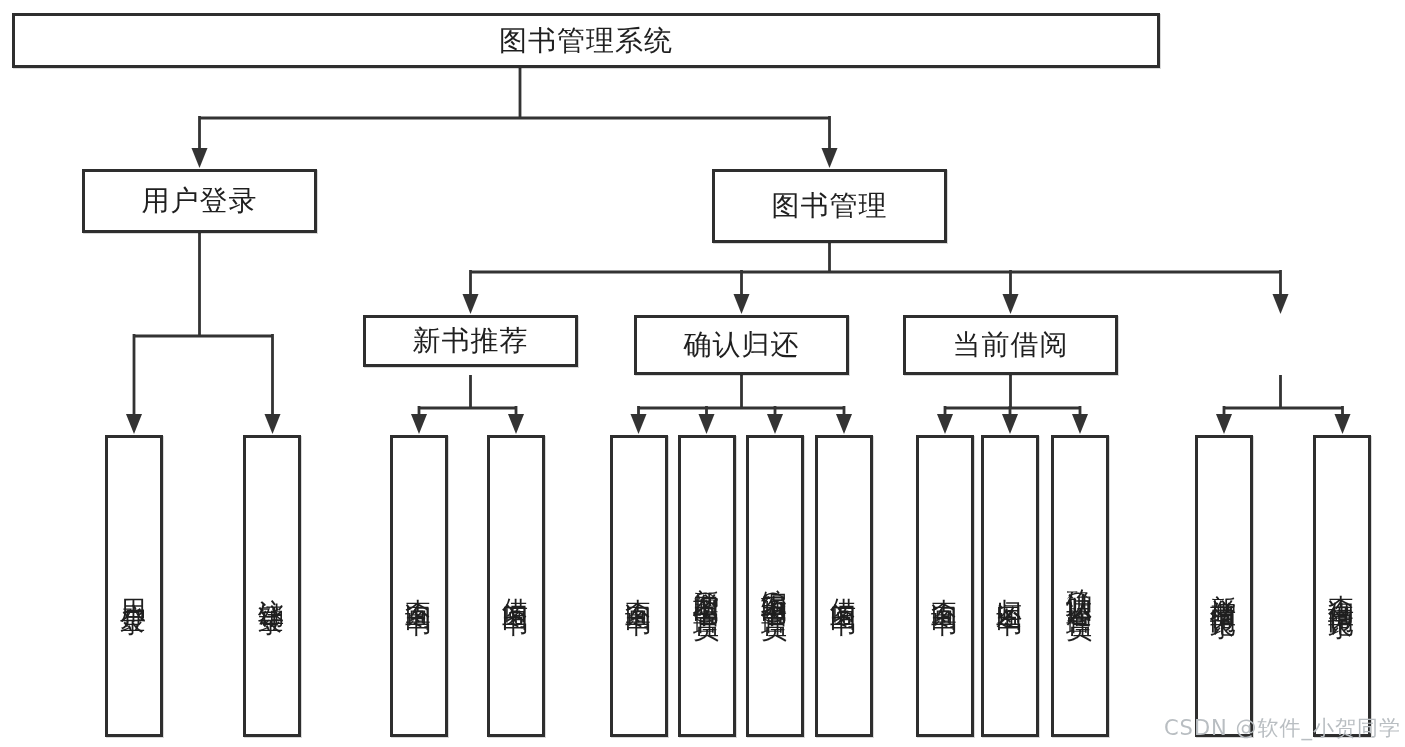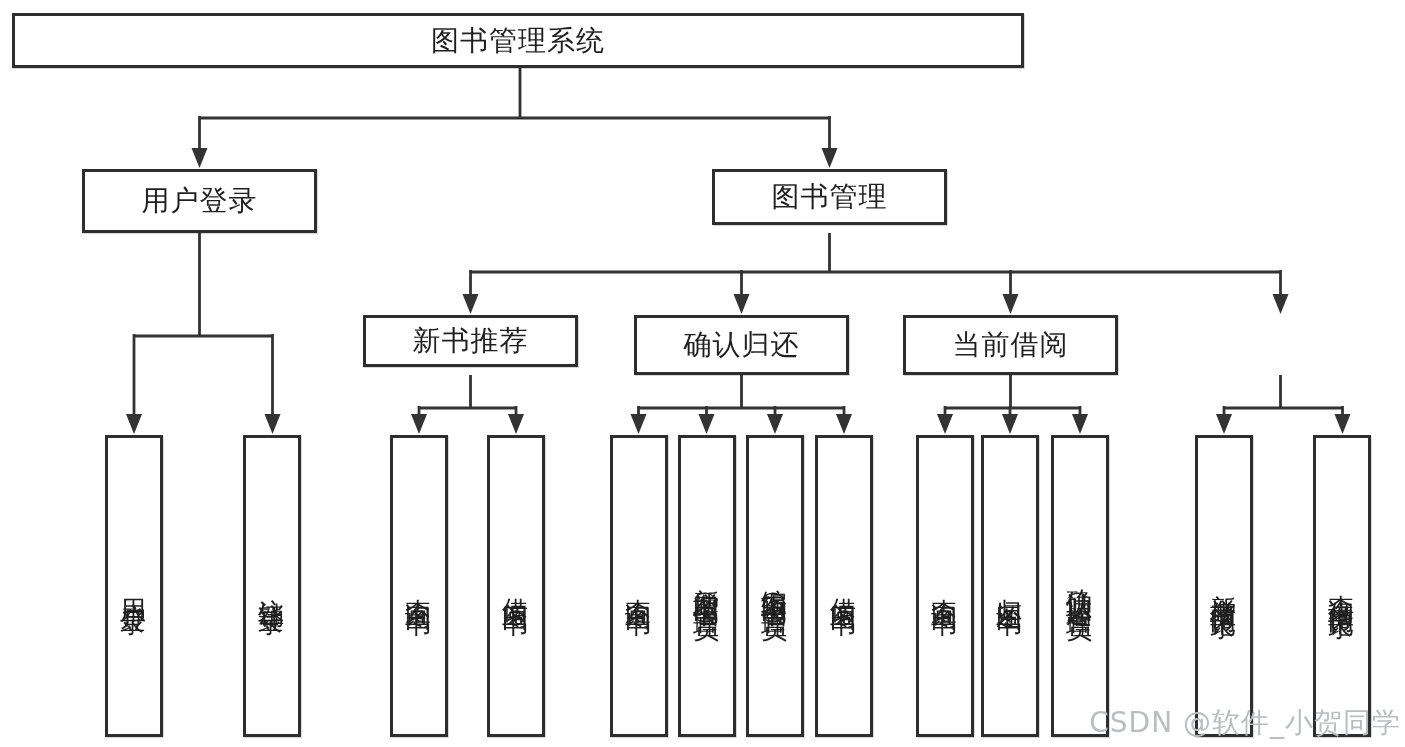--- a/index.html
+++ b/index.html
@@ -32,38 +32,38 @@
     box-shadow:1px 1px 0 rgba(0,0,0,0.15);
   }
   .vbox span{
     writing-mode:vertical-rl;
     text-orientation:mixed;
     font-size:26px;
     letter-spacing:4px;
     color:#1f1f1f;
     white-space:nowrap;
   }
-  .root-box{left:12px;top:13px;width:1012px;height:55px;}
+  .root-box{left:12px;top:13px;width:1148px;height:55px;}
   .box-user-login{left:82px;top:169px;width:235px;height:64px;}
-  .box-book-mgmt{left:712px;top:169px;width:235px;height:56px;}
+  .box-book-mgmt{left:712px;top:169px;width:235px;height:74px;}
   .box-new-books{left:363px;top:315px;width:215px;height:52px;}
   .box-book-borrow{left:634px;top:315px;width:215px;height:60px;}
   .box-current-borrow{left:903px;top:315px;width:215px;height:60px;}
   .box-borrow-records{left:1173px;top:315px;width:215px;height:60px;}
   .leaf1{left:105px;}  .leaf2{left:243px;}
   .leaf3{left:390px;}  .leaf4{left:487px;}
   .leaf5{left:610px;}  .leaf6{left:678px;}
   .leaf7{left:746px;}  .leaf8{left:815px;}
   .leaf9{left:916px;}  .leaf10{left:981px;}
   .leaf11{left:1051px;} .leaf12{left:1195px;}
   .leaf13{left:1313px;}
   #watermark{
     position:absolute;
     right:4px;bottom:5px;
-    font-size:28px;
+    font-size:21px;
     color:#b9bec2;
     letter-spacing:1px;
   }
 </style>
 </head>
 <body>
 
 <div id="canvas">
 
   <svg id="wires" viewBox="0 0 1405 747" xmlns="http://www.w3.org/2000/svg">

